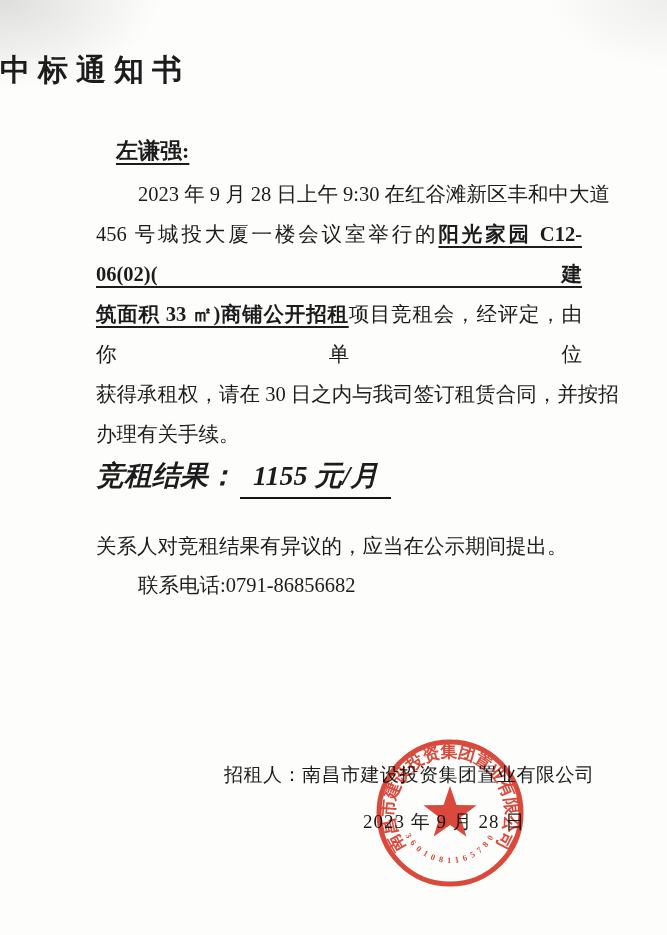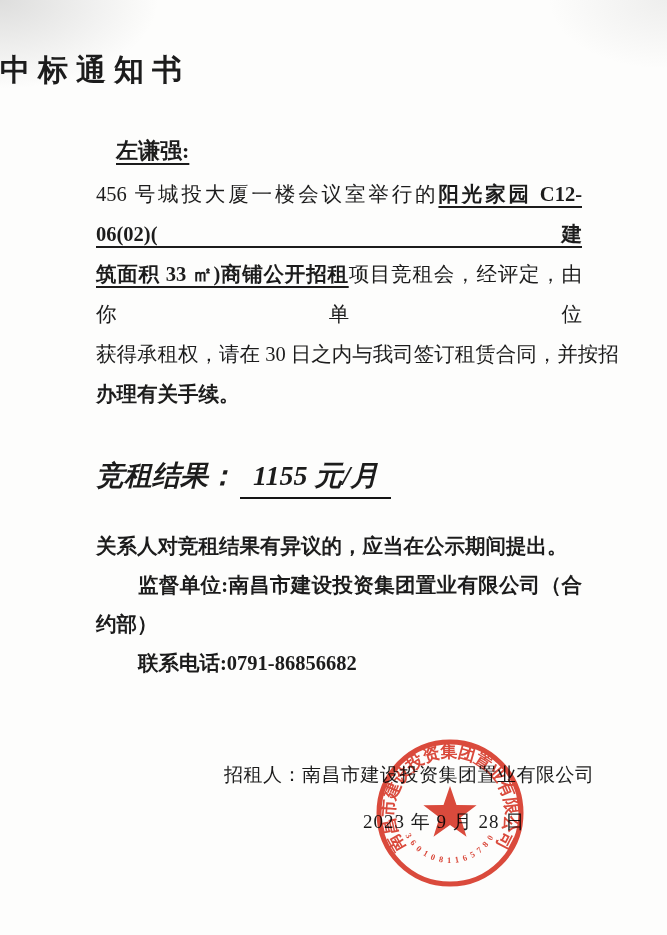--- a/index.html
+++ b/index.html
@@ -37,21 +37,21 @@
   .para1 {
     position:absolute; top:174px; left:96px; width:486px;
     font-size:20.5px; line-height:40px;
   }
   .para2 {
     position:absolute; top:527px; left:96px; width:486px;
     font-size:20.5px; line-height:39px;
   }
   .line { text-align:justify; text-align-last:justify; white-space:nowrap; }
   .line.wrapfill { white-space:normal; }
-  .line.last { text-align-last:left; white-space:normal;font-weight:bold; }
+  .line.last { text-align-last:left; white-space:normal; }
   .ind { text-indent:42px; }
   .hl {
     font-weight:bold;
     text-decoration:underline;
     text-decoration-thickness:1.6px;
     text-underline-offset:5px;
   }
   .result {
     position:absolute; top:457px; left:96px;
     font-size:28px; font-weight:bold;font-style:italic;
@@ -82,33 +82,33 @@
 <body>
 
 <div class="scan-shade-tl"></div>
 <div class="scan-shade-tr"></div>
 
 <div class="doc-title">中标通知书</div>
 
 <div class="greeting">左谦强:</div>
 
 <div class="para1">
+  <div class="line ind">2023 年 9 月 28 日上午 9:30 在红谷滩新区丰和中大道</div>
   <div class="line wrapfill"><span>456 号城投大厦一楼会议室举行的</span><span class="hl">阳光家园 C12-06(02)(建</span></div>
   <div class="line wrapfill"><span class="hl">筑面积 33 ㎡)商铺公开招租</span><span>项目竞租会，经评定，由你单位</span></div>
   <div class="line">获得承租权，请在 30 日之内与我司签订租赁合同，并按招</div>
   <div class="line last">办理有关手续。</div>
 </div>
 
 <div class="result">
   <span>竞租结果：</span><span class="value">1155 元/月</span>
 </div>
 
 <div class="para2">
   <div class="line last">关系人对竞租结果有异议的，应当在公示期间提出。</div>
-  <div class="line last ind">监督单位:南昌市建设投资集团置业有限公司（合约部）</div>
   <div class="line last ind">联系电话:0791-86856682</div>
 </div>
 
 <div class="lessor">招租人：南昌市建设投资集团置业有限公司</div>
 <div class="sign-date">2023 年 9 月 28 日</div>
 
 <svg class="stamp" viewBox="0 0 158 170" xmlns="http://www.w3.org/2000/svg">
   <circle cx="79" cy="84" r="71" fill="none" stroke="#d93a2b" stroke-width="5"></circle>
   <polygon points="79,57 85.5,76.1 105.6,76.3 89.5,88.4 95.5,107.7 79,96 62.5,107.7 68.5,88.4 52.4,76.3 72.5,76.1" fill="#d93a2b"></polygon>
   <defs>

